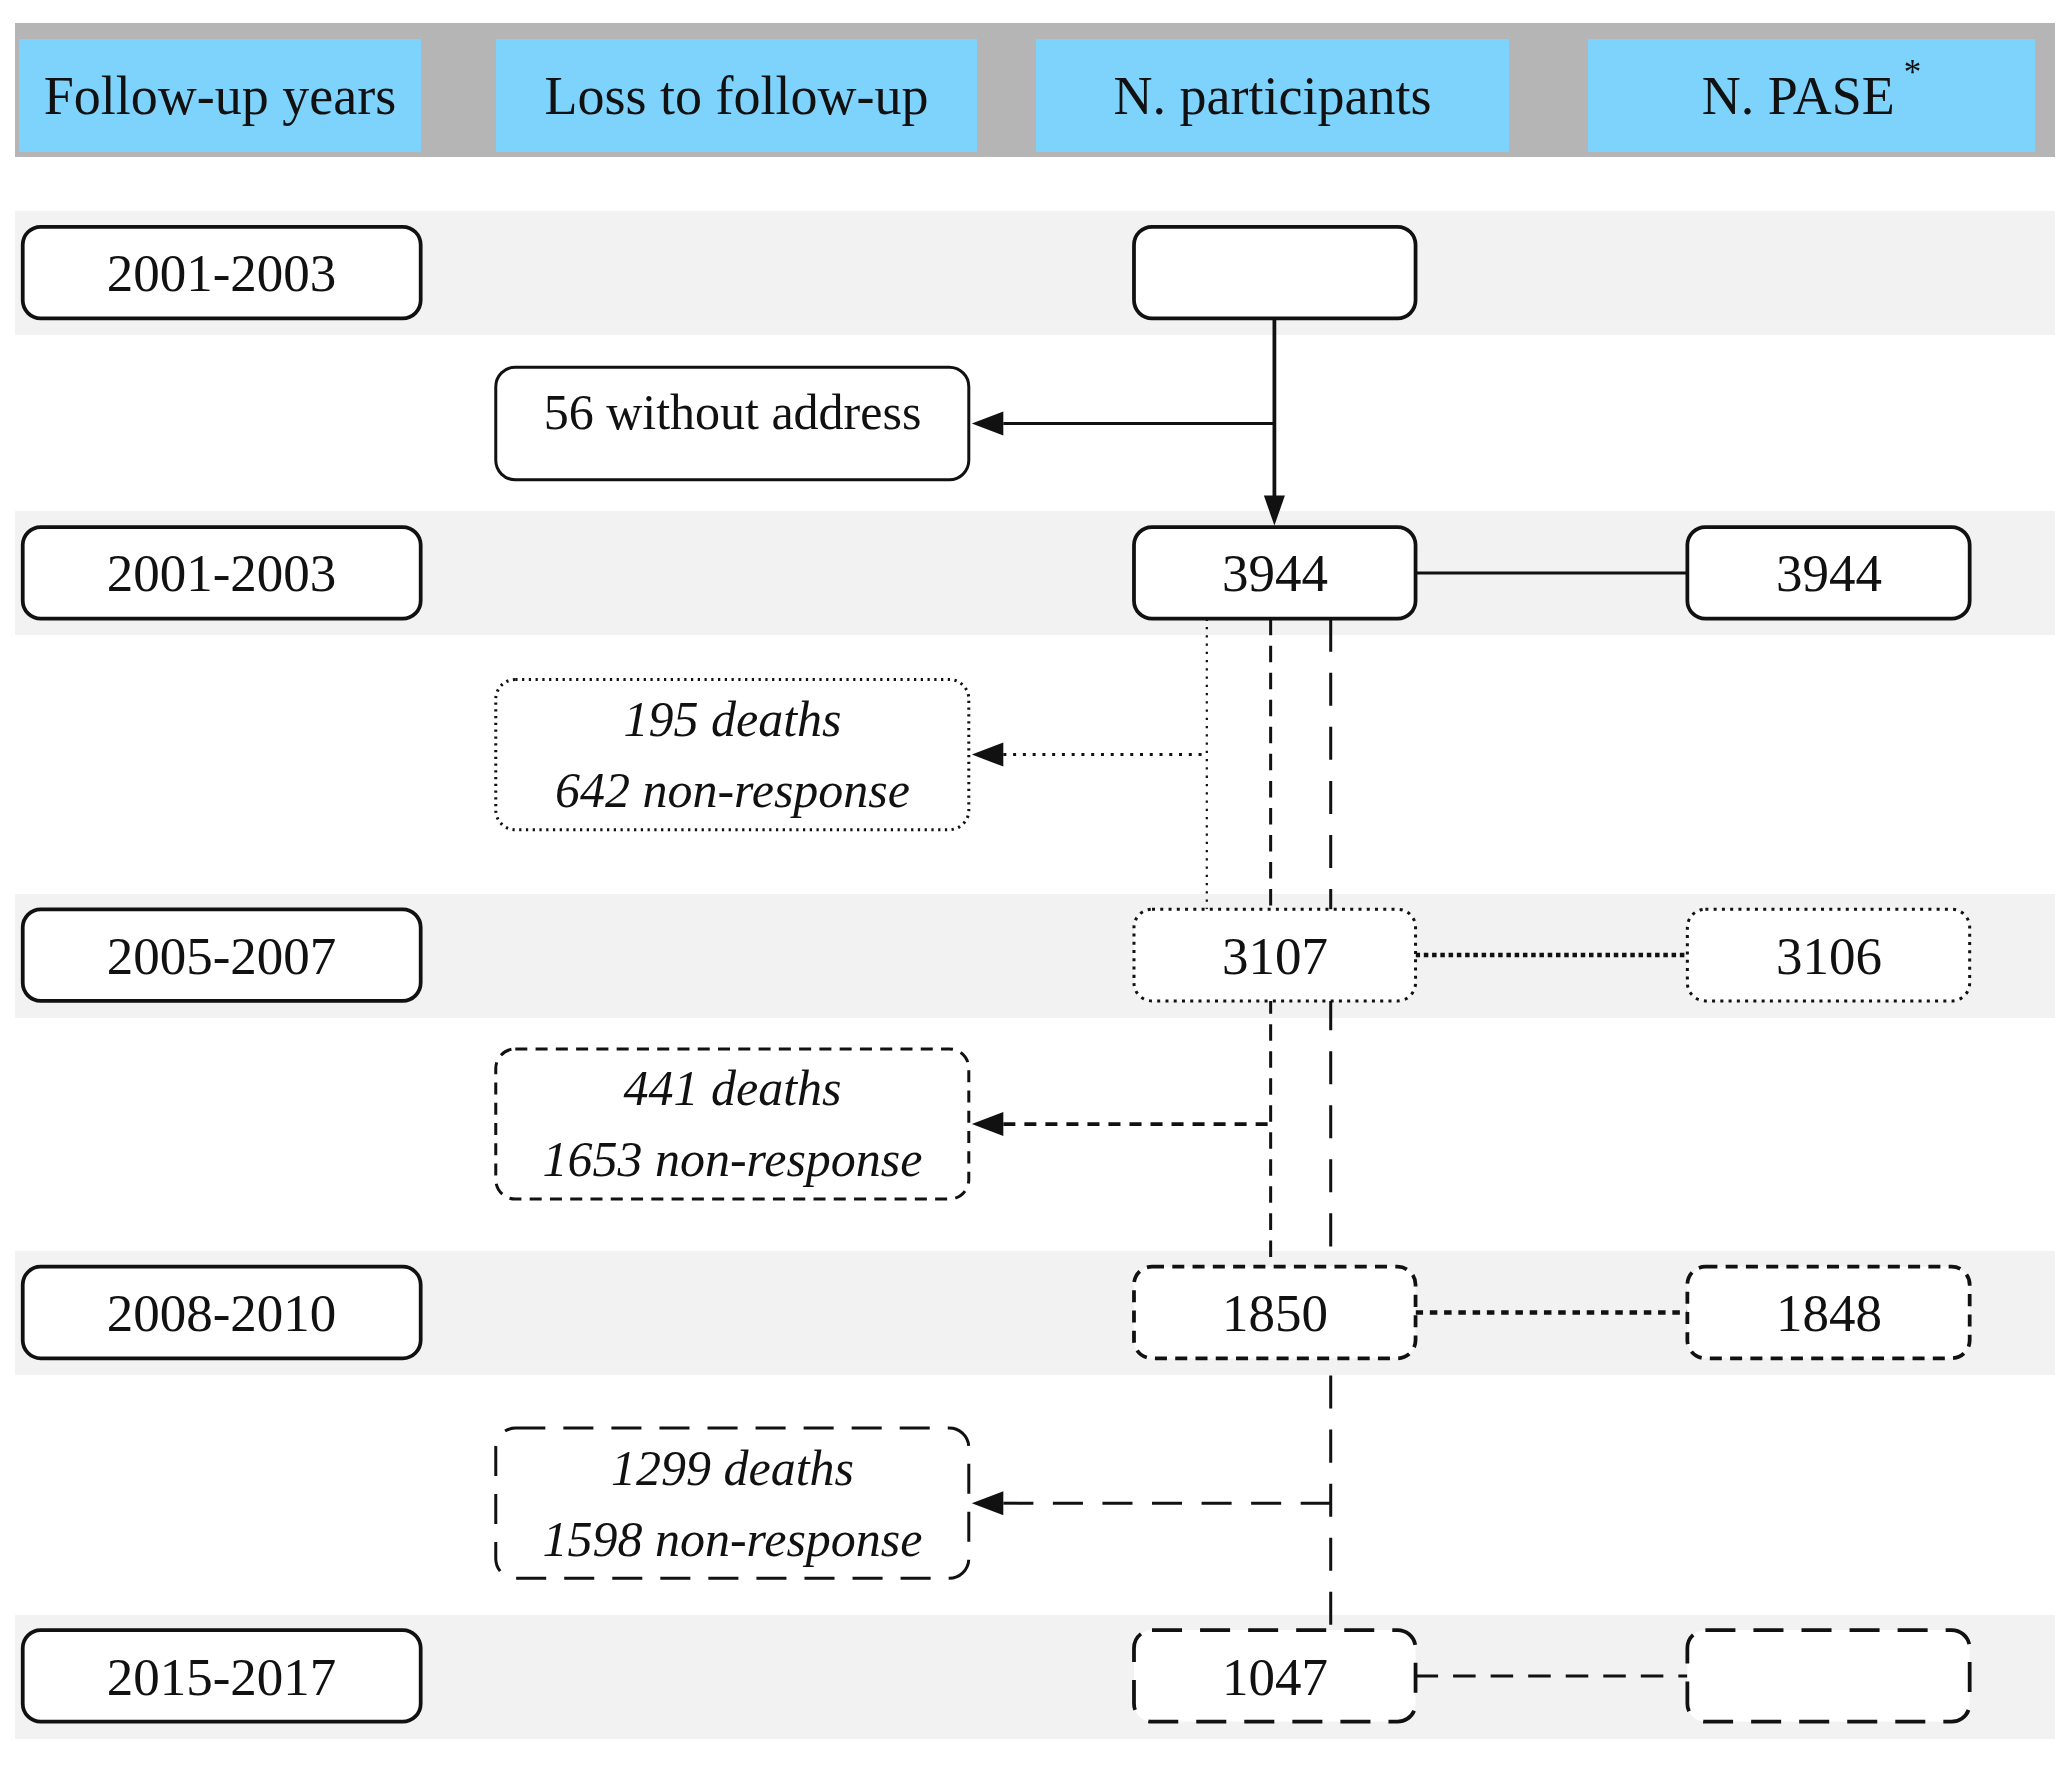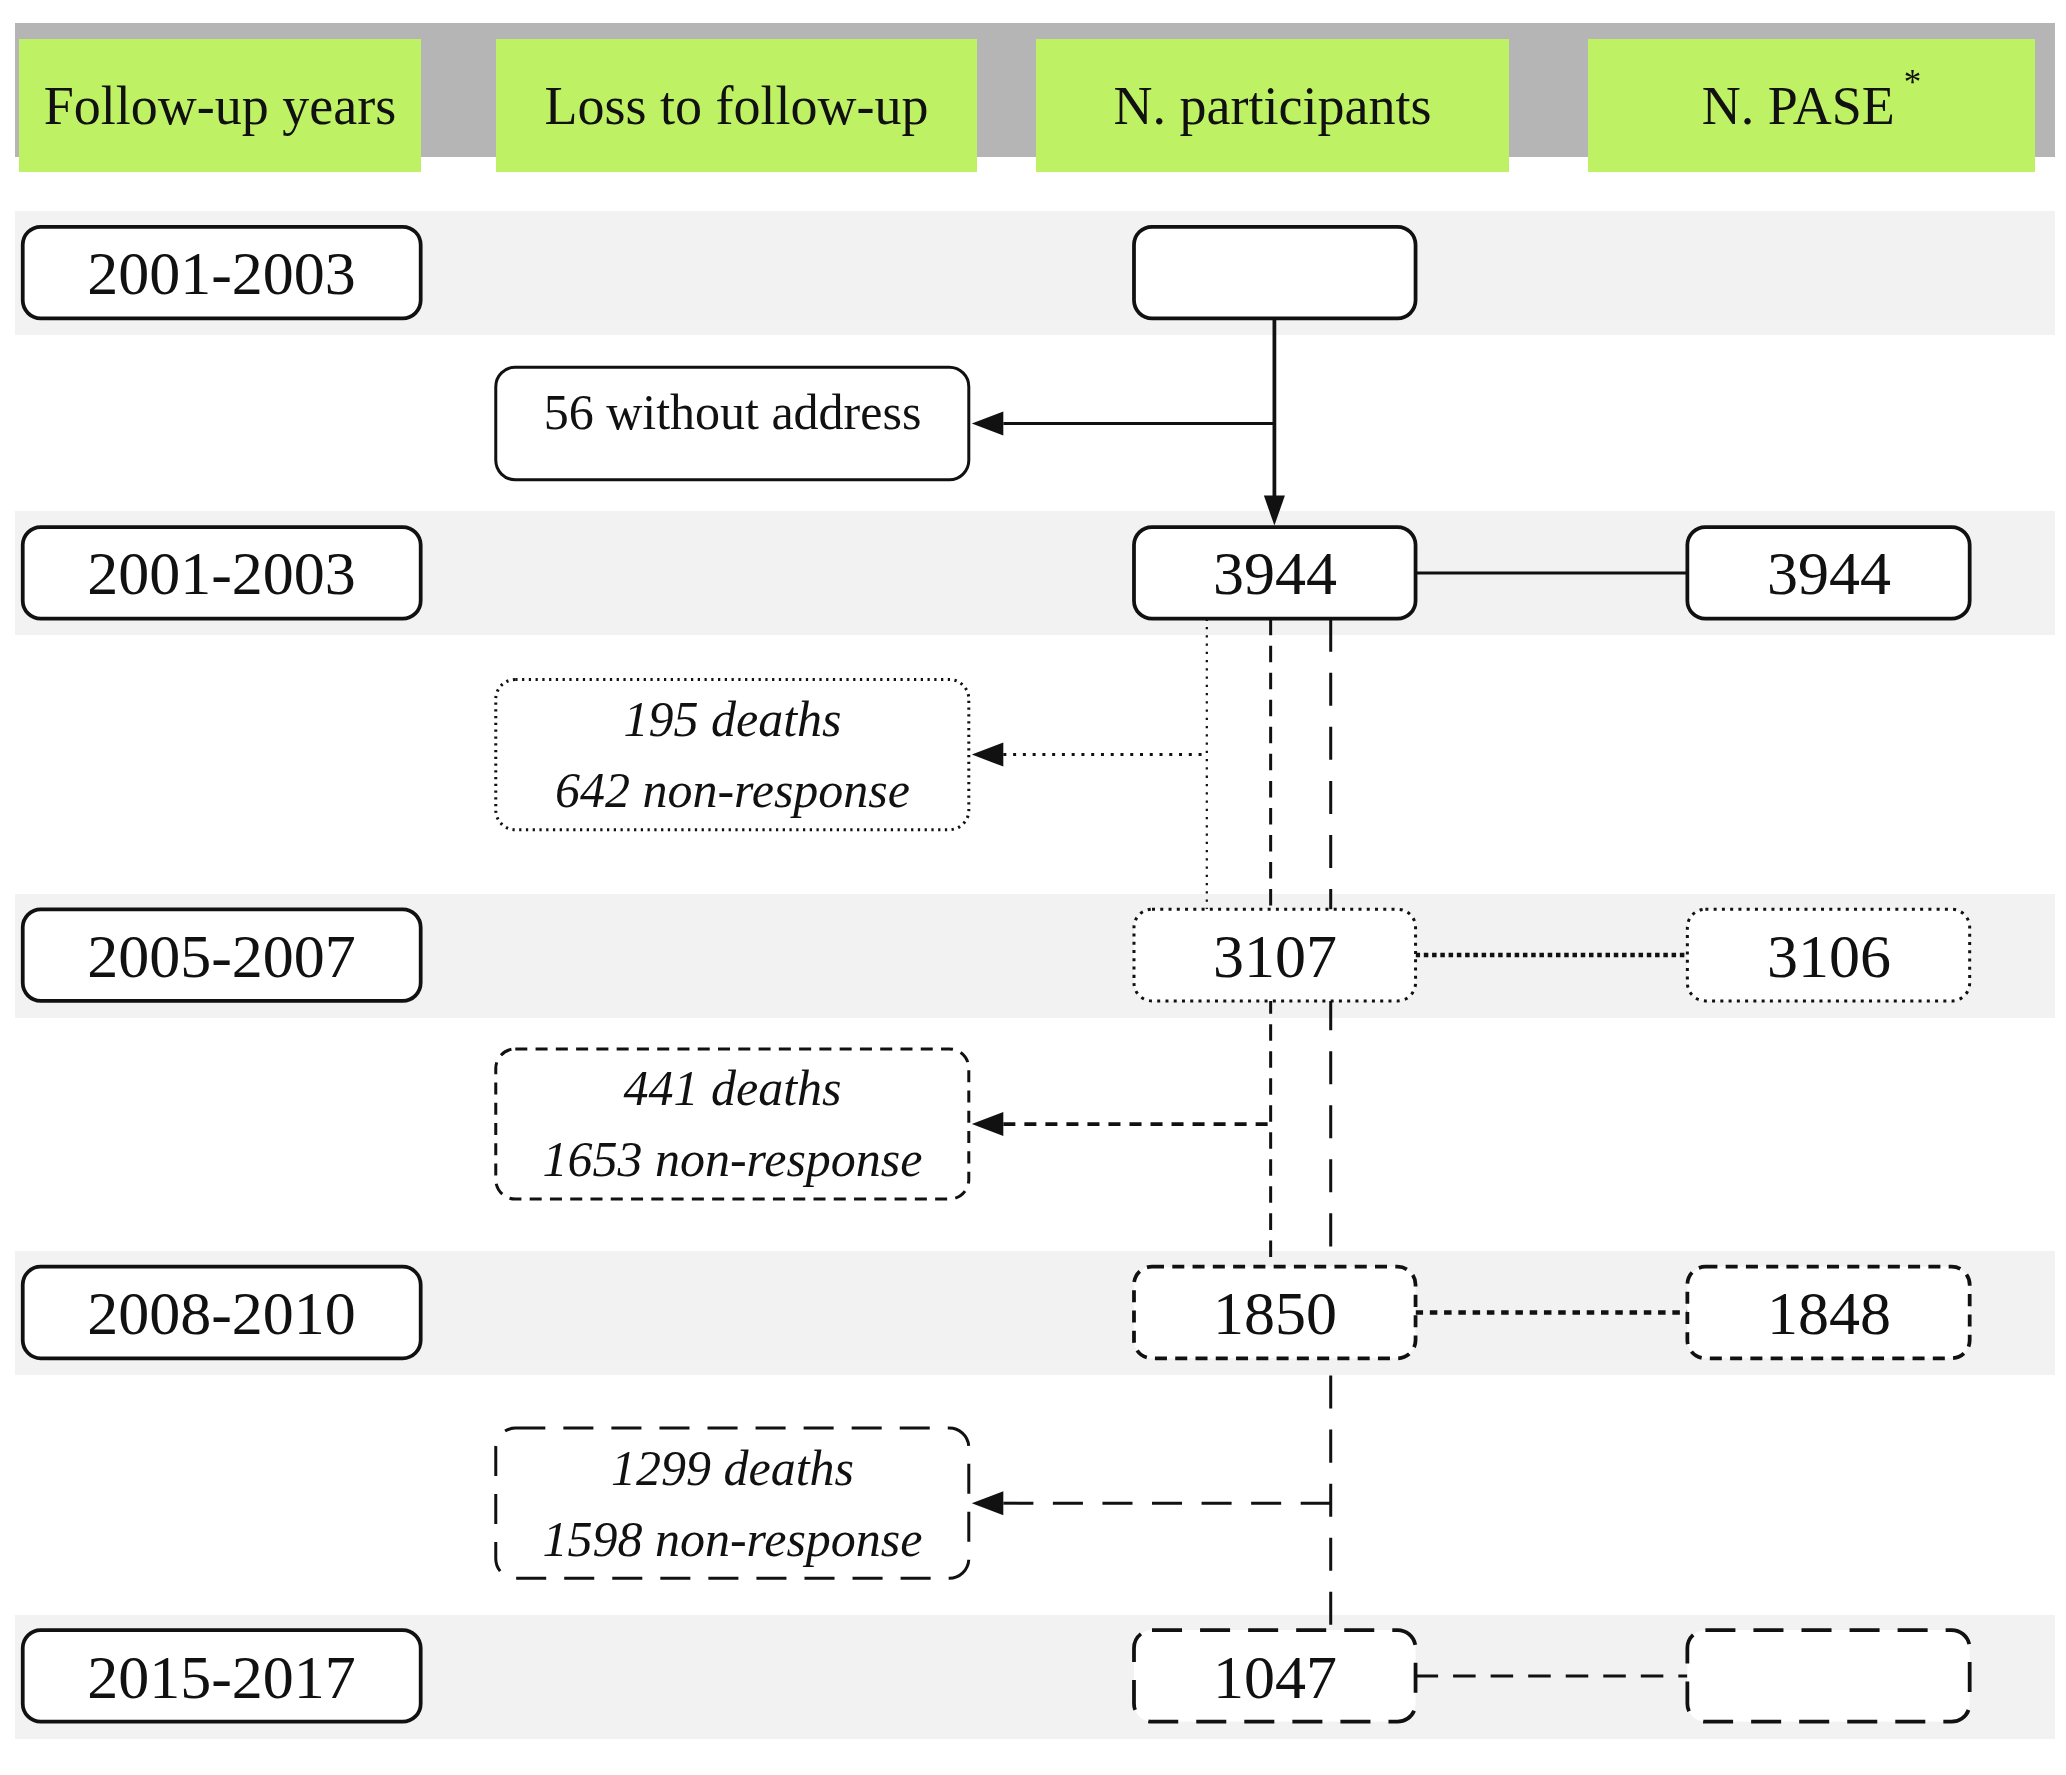--- a/index.html
+++ b/index.html
@@ -9,37 +9,37 @@
     background:#ffffff;
     font-family:"Liberation Serif","DejaVu Serif",serif;
     color:#111111;
     overflow:hidden;
   }
   .header-band{
     position:absolute;left:15px;top:22.5px;width:2040px;height:134px;
     background:#b5b5b5;
   }
   .header-box{
-    position:absolute;top:39px;height:133px;background:#bef264;
+    position:absolute;top:39px;height:113px;background:#7dd3fc;
     display:flex;align-items:center;justify-content:center;
     font-size:54px;white-space:nowrap;
   }
   .fnmark{
     font-size:35px;
     position:relative;top:-22.5px;margin-left:9px;
   }
   .band{
     position:absolute;left:15px;width:2040px;height:124px;
     background:#f2f2f2;
   }
   .lines-layer{position:absolute;left:0;top:0;width:2066px;height:1775px;}
   .cell{
     position:absolute;
     display:flex;align-items:center;justify-content:center;
-    font-size:62px;white-space:nowrap;
+    font-size:53px;white-space:nowrap;
   }
   .col-years{left:22.5px;width:398px;height:92px;}
   .col-part{left:1134px;width:282px;height:92px;}
   .col-pase{left:1688px;width:282px;height:92px;}
   .col-loss{left:496px;width:473px;}
   .loss-one{height:90px;font-size:50px;}
   .loss-two{height:150px;flex-direction:column;font-size:50px;line-height:71px;font-style:italic;}
 </style>
 </head>
 <body>

